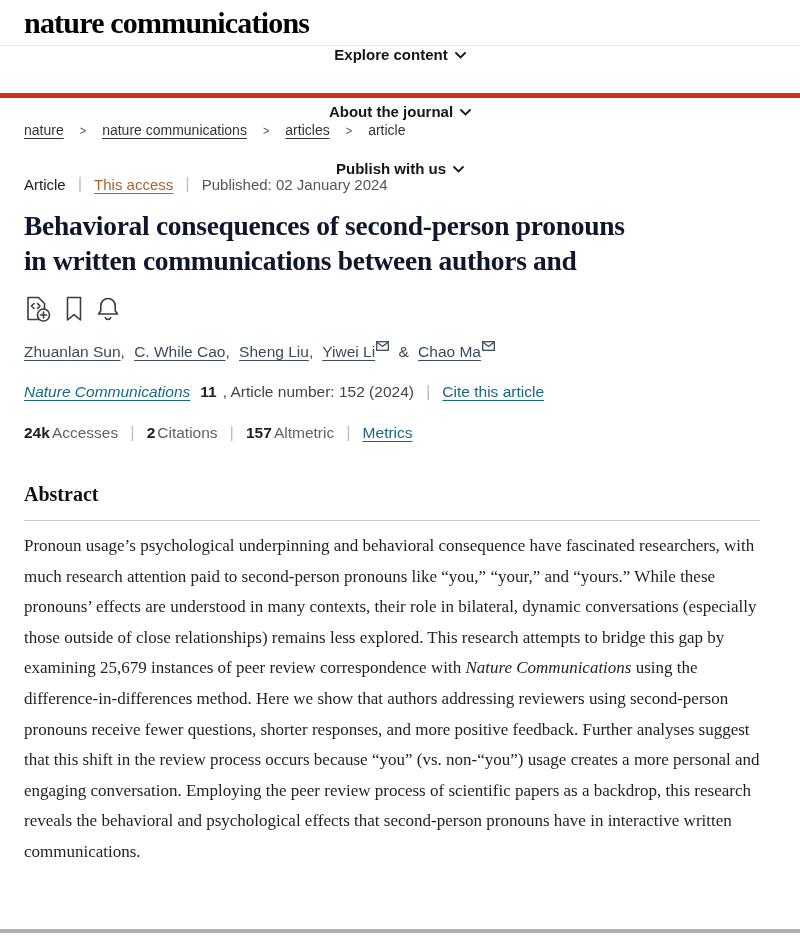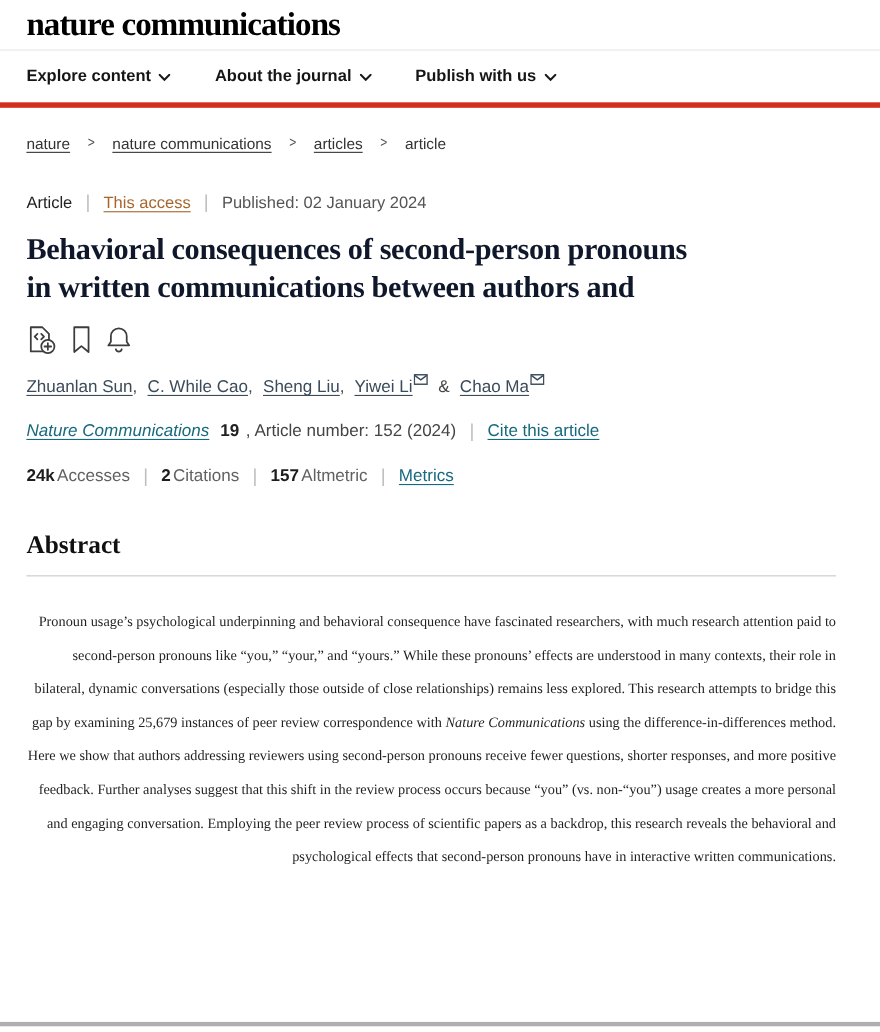--- a/index.html
+++ b/index.html
@@ -3,21 +3,21 @@
 <meta charset="utf-8">
 <style>
   * { margin:0; padding:0; box-sizing:border-box; }
   html,body { width:800px; height:938px; background:#ffffff; overflow:hidden;
               font-family:"Liberation Sans", sans-serif; color:#222; }
   a { cursor:pointer; }
 
   
   .masthead { height:46px; border-bottom:1px solid #e7e7e7; display:flex; align-items:center; padding:0 24px; }
   .logo { font-family:"Liberation Serif", serif; font-weight:bold; font-size:30px; letter-spacing:-0.8px; color:#000; text-decoration:none; }
-  .navbar { height:52px; display:flex; align-items:center; gap:40px; padding:0 24px; border-bottom:5px solid #d2301f; }
+  .navbar { height:52px; display:flex; align-items:center; gap:40px; padding:0 24px; border-bottom:5px solid #d2301f;flex-direction:column; }
   .nav-item { display:flex; align-items:center; gap:7px; font-weight:bold; font-size:15px; color:#151515; cursor:pointer; }
   .nav-item svg { margin-top:2px; }
 
   
   .breadcrumb { padding:24px 24px 0 24px; font-size:14px; color:#333; display:flex; align-items:center; gap:16px; }
   .crumb { color:#333; text-decoration:underline; text-underline-offset:3px; }
   .crumb.current { text-decoration:none; }
   .crumb-sep { color:#555; font-size:11px; transform:scaleY(1.2); }
 
   
@@ -49,24 +49,24 @@
   .citation .vbar { margin-left:6px; }
 
   
   .metrics { padding:21px 24px 0 24px; font-size:15.5px; display:flex; align-items:center; gap:12px; }
   .metric-value { font-weight:bold; color:#1d1d1d; }
   .metric-label { color:#616161; margin-left:2px; }
   .metrics-link { color:#17697d; text-decoration:underline; text-underline-offset:3px; }
 
   
   .abstract { padding:40px 24px 0 24px; }
-  .abstract h2 { font-family:"Liberation Serif", serif; font-size:23px; font-weight:bold; color:#101010; }
+  .abstract h2 { font-family:"Liberation Serif", serif; font-size:20px; font-weight:bold; color:#101010; }
   .abstract-rule { margin-top:14px; border:none; border-top:1px solid #c9c9c9; width:736px; }
-  .abstract-text { margin-top:26px; width:736px; font-family:"Liberation Serif", serif;
-                   font-size:13px; line-height:30.6px; color:#1f1f1f;text-align:right; }
+  .abstract-text { margin-top:10px; width:736px; font-family:"Liberation Serif", serif;
+                   font-size:17px; line-height:30.6px; color:#1f1f1f; }
   .abstract-text .ital { font-style:italic; }
 
   
   .bottom-divider { position:absolute; left:0; top:929px; width:800px; height:4px; background:#6e6e6e; opacity:.55; }
 </style>
 </head>
 <body>
 
 <div class="masthead">
   <a class="logo">nature communications</a>
@@ -143,21 +143,21 @@
       </svg></span>
   <span class="amp">&amp;</span>
   <a class="author-link">Chao Ma</a><span class="mail-sup"><svg width="13" height="10" viewBox="0 0 13 10">
         <rect x="0.7" y="0.7" width="11.6" height="8.6" fill="none" stroke="currentColor" stroke-width="1.3"></rect>
         <path d="M1 1.2l5.5 4.2L12 1.2" fill="none" stroke="currentColor" stroke-width="1.3"></path>
       </svg></span>
 </div>
 
 <div class="citation">
   <a class="journal-link">Nature Communications</a>
-  <span class="vol">19</span>
+  <span class="vol">11</span>
   <span>, Article number: 152 (2024)</span>
   <span class="vbar">|</span>
   <a class="cite-link">Cite this article</a>
 </div>
 
 <div class="metrics">
   <span><span class="metric-value">24k</span><span class="metric-label">Accesses</span></span>
   <span class="vbar">|</span>
   <span><span class="metric-value">2</span><span class="metric-label">Citations</span></span>
   <span class="vbar">|</span>

